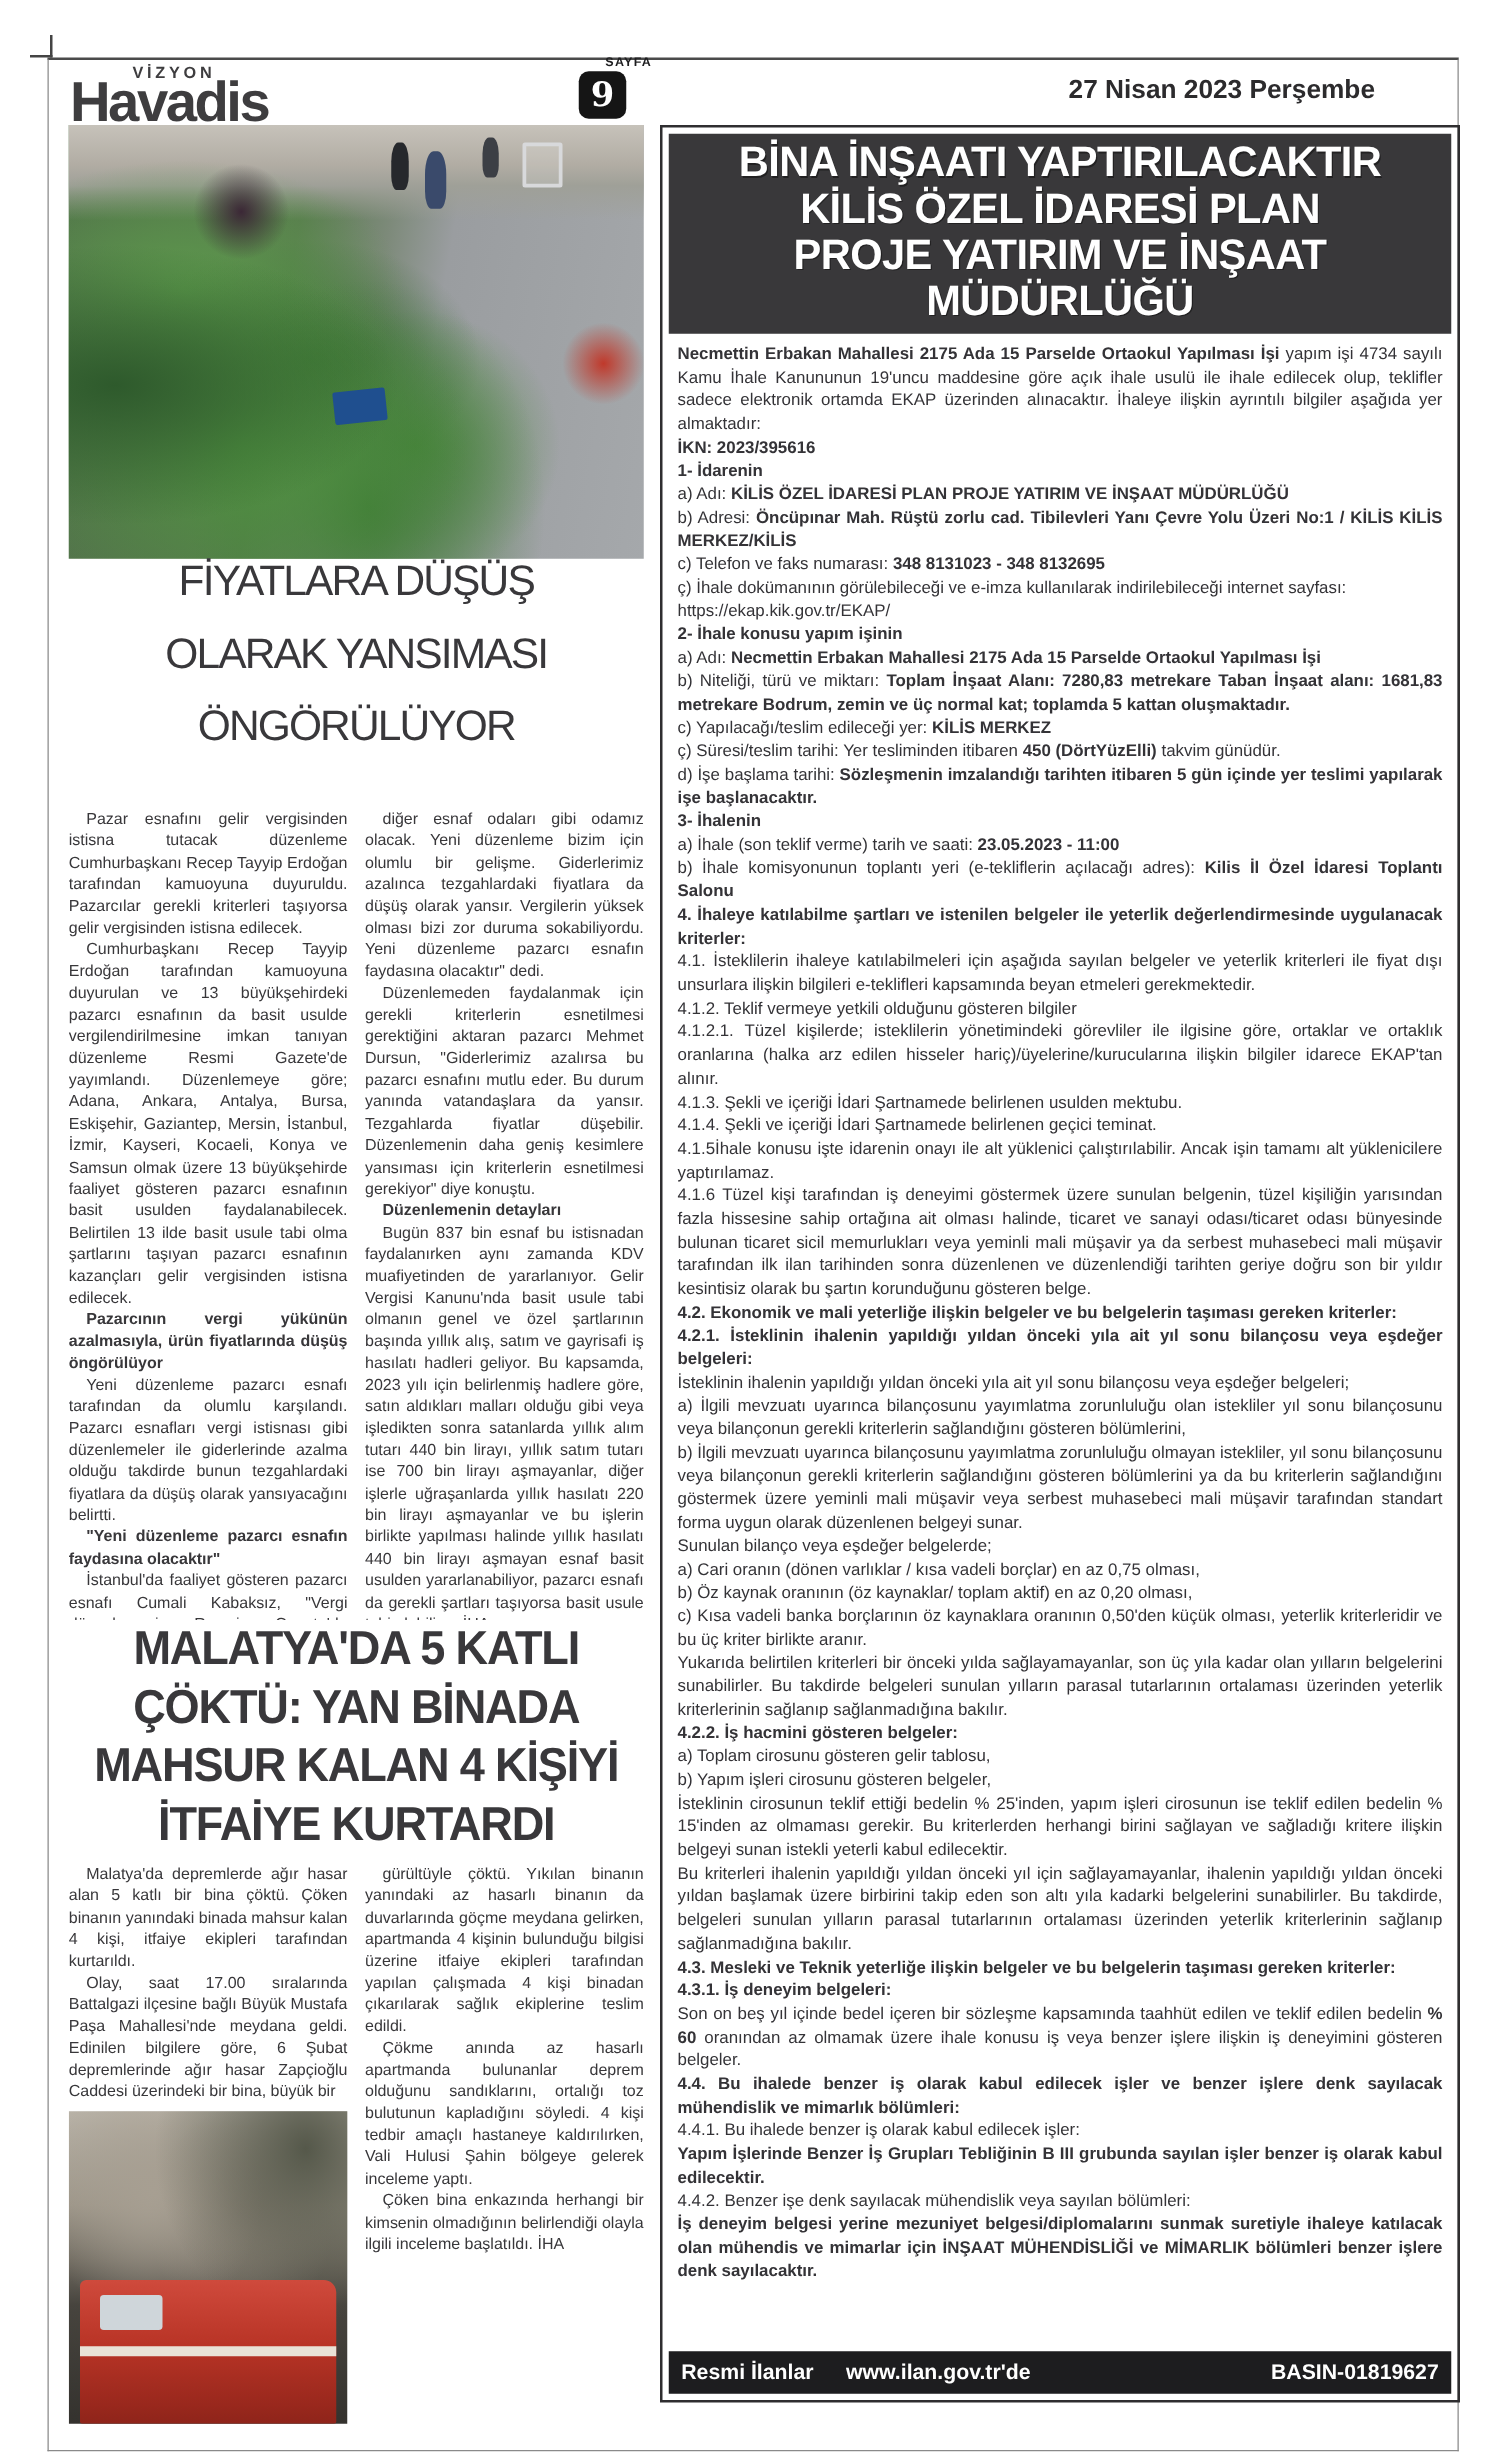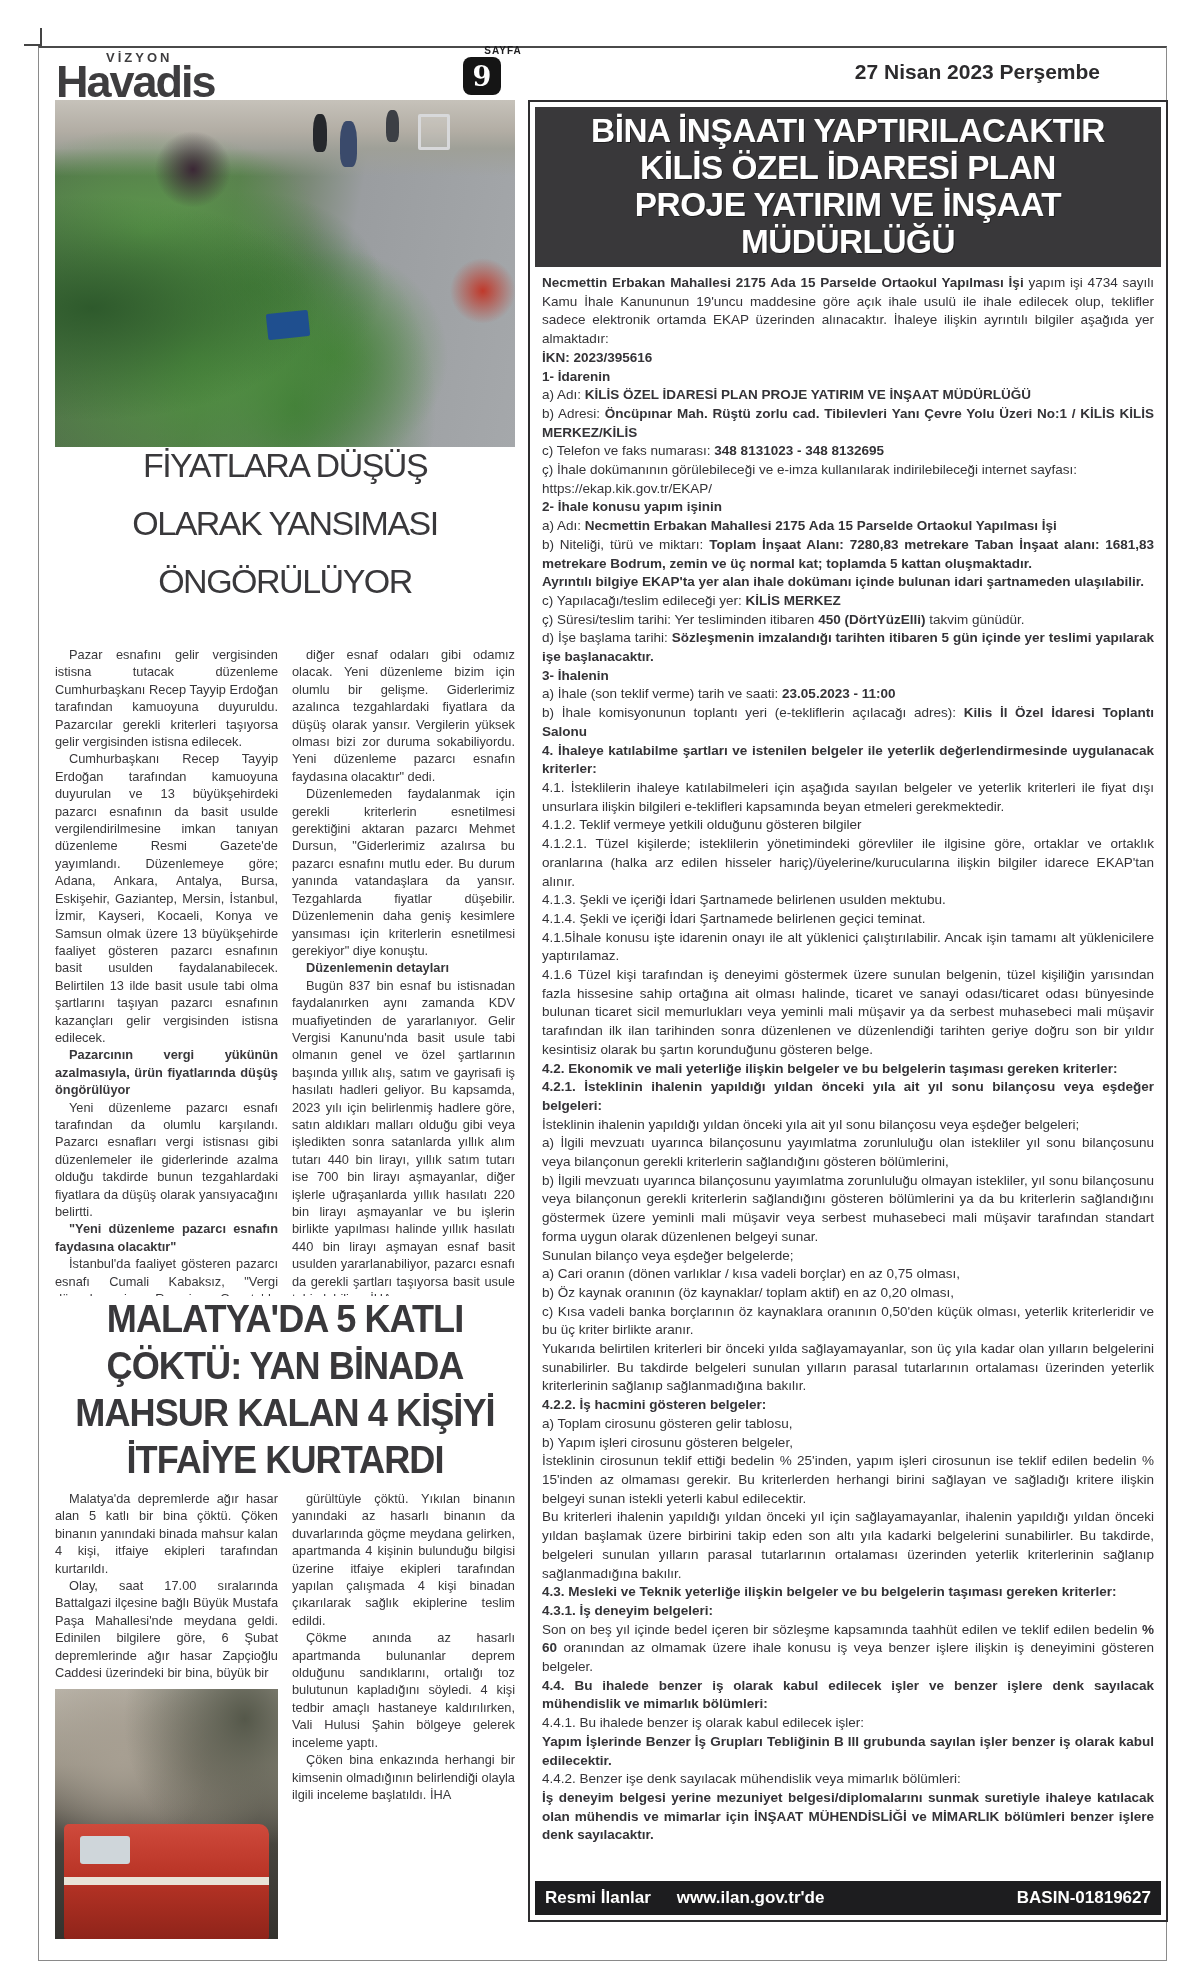--- a/index.html
+++ b/index.html
@@ -196,21 +196,20 @@
         <p class="b"><span class="b">İKN: 2023/395616</span></p>
         <p class="b"><span class="b">1- İdarenin</span></p>
         <p><span>a) Adı: </span><span class="b">KİLİS ÖZEL İDARESİ PLAN PROJE YATIRIM VE İNŞAAT MÜDÜRLÜĞÜ</span></p>
         <p><span>b) Adresi: </span><span class="b">Öncüpınar Mah. Rüştü zorlu cad. Tibilevleri Yanı Çevre Yolu Üzeri No:1 / KİLİS KİLİS MERKEZ/KİLİS</span></p>
         <p><span>c) Telefon ve faks numarası: </span><span class="b">348 8131023 - 348 8132695</span></p>
         <p><span>ç) İhale dokümanının görülebileceği ve e-imza kullanılarak indirilebileceği internet sayfası:</span></p>
         <p><span>https://ekap.kik.gov.tr/EKAP/</span></p>
         <p class="b"><span class="b">2- İhale konusu yapım işinin</span></p>
         <p><span>a) Adı: </span><span class="b">Necmettin Erbakan Mahallesi 2175 Ada 15 Parselde Ortaokul Yapılması İşi</span></p>
         <p><span>b) Niteliği, türü ve miktarı: </span><span class="b">Toplam İnşaat Alanı: 7280,83 metrekare Taban İnşaat alanı: 1681,83 metrekare Bodrum, zemin ve üç normal kat; toplamda 5 kattan oluşmaktadır.</span></p>
-        <p class="b"><span class="b">Ayrıntılı bilgiye EKAP'ta yer alan ihale dokümanı içinde bulunan idari şartnameden ulaşılabilir.</span></p>
         <p><span>c) Yapılacağı/teslim edileceği yer: </span><span class="b">KİLİS MERKEZ</span></p>
         <p><span>ç) Süresi/teslim tarihi: Yer tesliminden itibaren </span><span class="b">450 (DörtYüzElli)</span><span> takvim günüdür.</span></p>
         <p><span>d) İşe başlama tarihi: </span><span class="b">Sözleşmenin imzalandığı tarihten itibaren 5 gün içinde yer teslimi yapılarak işe başlanacaktır.</span></p>
         <p class="b"><span class="b">3- İhalenin</span></p>
         <p><span>a) İhale (son teklif verme) tarih ve saati: </span><span class="b">23.05.2023 - 11:00</span></p>
         <p><span>b) İhale komisyonunun toplantı yeri (e-tekliflerin açılacağı adres): </span><span class="b">Kilis İl Özel İdaresi Toplantı Salonu</span></p>
         <p class="b"><span class="b">4. İhaleye katılabilme şartları ve istenilen belgeler ile yeterlik değerlendirmesinde uygulanacak kriterler:</span></p>
         <p><span>4.1. İsteklilerin ihaleye katılabilmeleri için aşağıda sayılan belgeler ve yeterlik kriterleri ile fiyat dışı unsurlara ilişkin bilgileri e-teklifleri kapsamında beyan etmeleri gerekmektedir.</span></p>
         <p><span>4.1.2. Teklif vermeye yetkili olduğunu gösteren bilgiler</span></p>
         <p><span>4.1.2.1. Tüzel kişilerde; isteklilerin yönetimindeki görevliler ile ilgisine göre, ortaklar ve ortaklık oranlarına (halka arz edilen hisseler hariç)/üyelerine/kurucularına ilişkin bilgiler idarece EKAP'tan alınır.</span></p>
@@ -232,21 +231,21 @@
         <p><span>a) Toplam cirosunu gösteren gelir tablosu,</span></p>
         <p><span>b) Yapım işleri cirosunu gösteren belgeler,</span></p>
         <p><span>İsteklinin cirosunun teklif ettiği bedelin % 25'inden, yapım işleri cirosunun ise teklif edilen bedelin % 15'inden az olmaması gerekir. Bu kriterlerden herhangi birini sağlayan ve sağladığı kritere ilişkin belgeyi sunan istekli yeterli kabul edilecektir.</span></p>
         <p><span>Bu kriterleri ihalenin yapıldığı yıldan önceki yıl için sağlayamayanlar, ihalenin yapıldığı yıldan önceki yıldan başlamak üzere birbirini takip eden son altı yıla kadarki belgelerini sunabilirler. Bu takdirde, belgeleri sunulan yılların parasal tutarlarının ortalaması üzerinden yeterlik kriterlerinin sağlanıp sağlanmadığına bakılır.</span></p>
         <p class="b"><span class="b">4.3. Mesleki ve Teknik yeterliğe ilişkin belgeler ve bu belgelerin taşıması gereken kriterler:</span></p>
         <p class="b"><span class="b">4.3.1. İş deneyim belgeleri:</span></p>
         <p><span>Son on beş yıl içinde bedel içeren bir sözleşme kapsamında taahhüt edilen ve teklif edilen bedelin </span><span class="b">% 60</span><span> oranından az olmamak üzere ihale konusu iş veya benzer işlere ilişkin iş deneyimini gösteren belgeler.</span></p>
         <p class="b"><span class="b">4.4. Bu ihalede benzer iş olarak kabul edilecek işler ve benzer işlere denk sayılacak mühendislik ve mimarlık bölümleri:</span></p>
         <p><span>4.4.1. Bu ihalede benzer iş olarak kabul edilecek işler:</span></p>
         <p class="b"><span class="b">Yapım İşlerinde Benzer İş Grupları Tebliğinin B III grubunda sayılan işler benzer iş olarak kabul edilecektir.</span></p>
-        <p><span>4.4.2. Benzer işe denk sayılacak mühendislik veya mimarlık bölümleri:</span></p>
+        <p><span>4.4.2. Benzer işe denk sayılacak mühendislik veya sayılan bölümleri:</span></p>
         <p class="b"><span class="b">İş deneyim belgesi yerine mezuniyet belgesi/diplomalarını sunmak suretiyle ihaleye katılacak olan mühendis ve mimarlar için İNŞAAT MÜHENDİSLİĞİ ve MİMARLIK bölümleri benzer işlere denk sayılacaktır.</span></p>
       </div>
     <div class="notice-footer">
       <div class="left-group">
         <span>Resmi İlanlar</span>
         <span>www.ilan.gov.tr'de</span>
       </div>
       <span>BASIN-01819627</span>
     </div>
   </div>

